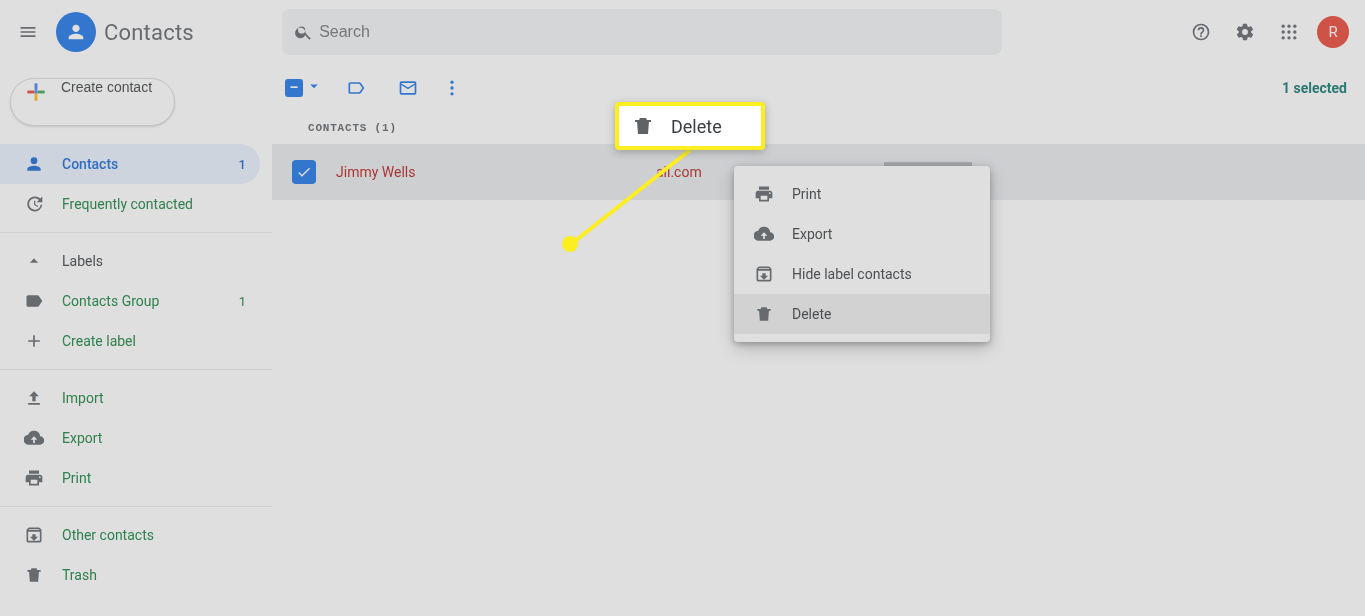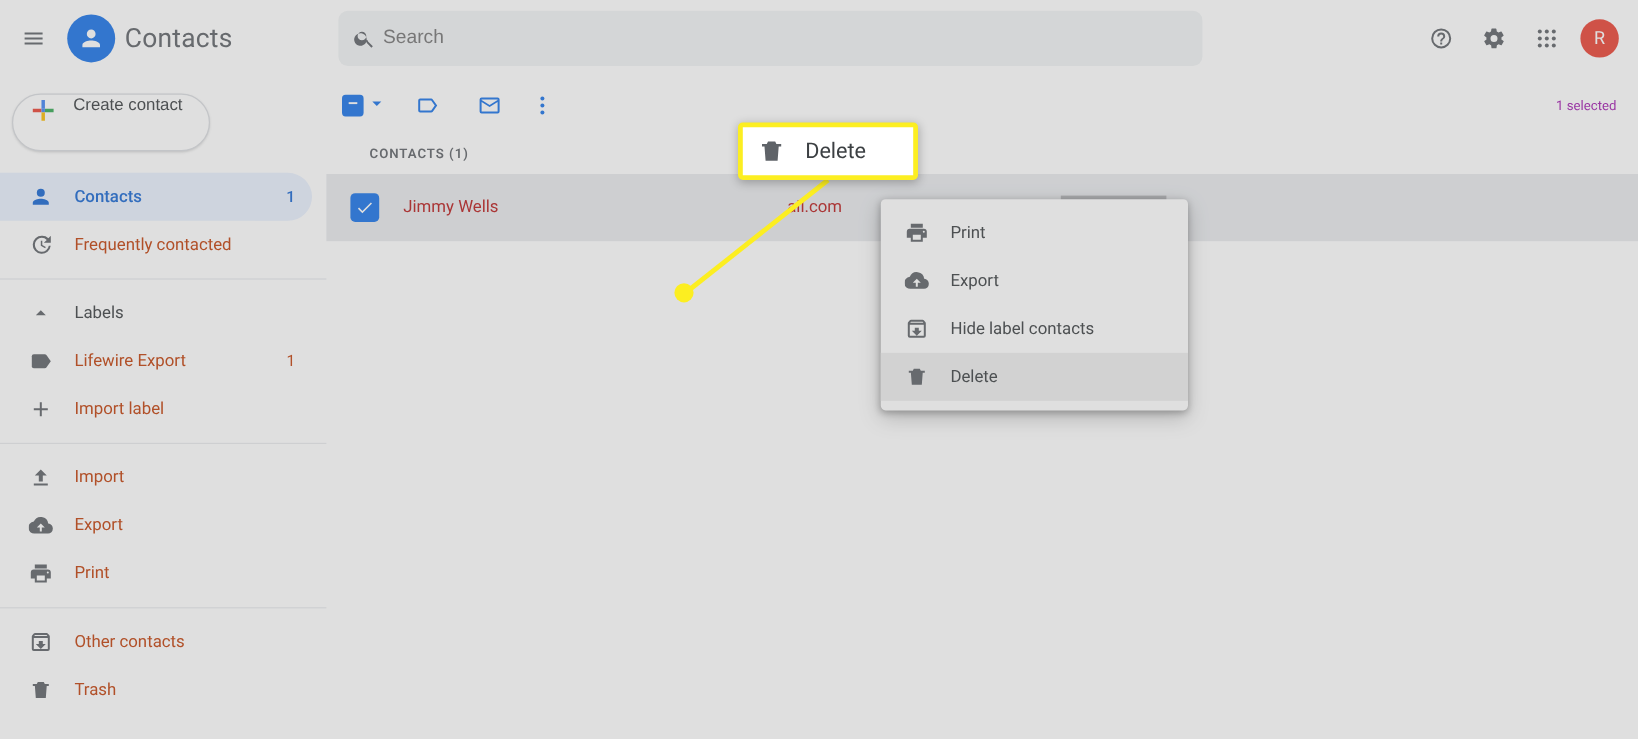--- a/index.html
+++ b/index.html
@@ -48,21 +48,21 @@
   .create-btn {
     height: 48px; margin: 6px 0 18px 10px; padding: 0 22px 0 12px; display: inline-flex; 
     gap: 12px; border: 1px solid #dadce0; border-radius: 24px; background: #fff; box-shadow: 0 1px 2px rgba(60,64,67,.2);
     cursor: pointer;
   }
   .create-btn .plus { width: 26px; height: 26px; }
   .create-btn span.lbl { font-size: 14px; color: #3c4043; font-weight: 500; }
   .nav-item {
     height: 40px; display: flex; align-items: center; gap: 18px; padding-left: 24px;
     border-top-right-radius: 20px; border-bottom-right-radius: 20px; margin-right: 12px;
-    cursor: pointer; font-size: 14px; color: #c2410c;
+    cursor: pointer; font-size: 14px; color: #15803d;
   }
   .nav-item.active { background: #e8f0fe; color: #1967d2; font-weight: 500; }
   .nav-item.active .nav-count, .nav-item.active svg { color: #1967d2; fill: #1967d2; }
   .nav-item svg { width: 20px; height: 20px; fill: #5f6368; flex: 0 0 20px; }
   .nav-item .nav-label { flex: 1; }
   .nav-item .nav-count { margin-right: 14px; font-size: 13px; }
   .nav-sep { height: 1px; background: #e8eaed; margin: 8px 0; }
   .nav-header { height: 40px; display: flex; align-items: center; gap: 18px; padding-left: 24px; cursor: pointer; }
   .nav-header svg { width: 20px; height: 20px; fill: #5f6368; }
   .nav-header .nav-label { font-size: 14px; color: #3c4043; }
@@ -73,23 +73,23 @@
   .sel-indicator {
     width: 40px; height: 40px; display: flex; align-items: center; justify-content: center; position: relative; cursor: pointer;
   }
   .sel-chip { width: 18px; height: 18px; border-radius: 3px; background: #1a73e8; display: flex; align-items: center; justify-content: center; }
   .sel-chip span { color: #fff; font-weight: 700; font-size: 14px; line-height: 1; margin-top: -2px; }
   .sel-caret { margin-left: 2px; }
   .sel-caret svg { width: 18px; height: 18px; fill: #1a73e8; }
   .tool-icon { margin-left: 8px; }
   .tool-icon svg { width: 20px; height: 20px; fill: #1a73e8; }
   .toolbar-spacer { flex: 1; }
-  .selected-count { font-size: 11px; color: #a21caf; font-weight: 400; }
-
-  .section-label { padding: 10px 0 10px 36px; font-size: 11px; font-weight: 600; letter-spacing: .8px; color: #5f6368; }
+  .selected-count { font-size: 14px; color: #0f766e; font-weight: 700; }
+
+  .section-label { padding: 10px 0 10px 36px; font-size: 11px; font-weight: 600; letter-spacing: .8px; color: #5f6368; font-family: Liberation Mono, monospace; }
 
   .contacts-row {
     height: 56px; display: flex; align-items: center; background: #e8eaed; padding-left: 20px; gap: 20px;
     font-size: 14px; color: #b91c1c;
   }
   .row-check {
     width: 24px; height: 24px; border-radius: 4px; background: #1a73e8; display: flex; align-items: center; justify-content: center;
   }
   .row-check svg { width: 16px; height: 16px; fill: #fff; }
   .contact-name { flex: 0 0 300px; }
@@ -204,28 +204,28 @@
     <div class="nav-header">
       <svg viewBox="0 0 24 24">
           <path d="M7 14l5-5 5 5z"></path>
         </svg>
       <span class="nav-label">Labels</span>
     </div>
     <div class="nav-item">
       <svg viewBox="0 0 24 24">
           <path d="M17.6 5.8A2 2 0 0 0 16 5H5a2 2 0 0 0-2 2v10a2 2 0 0 0 2 2h11a2 2 0 0 0 1.6-.8L22 12z"></path>
         </svg>
-      <span class="nav-label">Lifewire Export</span>
+      <span class="nav-label">Contacts Group</span>
       <span class="nav-count">1</span>
     </div>
     <div class="nav-item">
       <svg viewBox="0 0 24 24">
           <path d="M11 5h2v6h6v2h-6v6h-2v-6H5v-2h6z"></path>
         </svg>
-      <span class="nav-label">Import label</span>
+      <span class="nav-label">Create label</span>
     </div>
 
     <div class="nav-sep"></div>
 
     <div class="nav-item">
       <svg viewBox="0 0 24 24">
           <path d="M5 20h14v-2H5v2zM12 4l-6 6h4v6h4v-6h4z"></path>
         </svg>
       <span class="nav-label">Import</span>
     </div>

